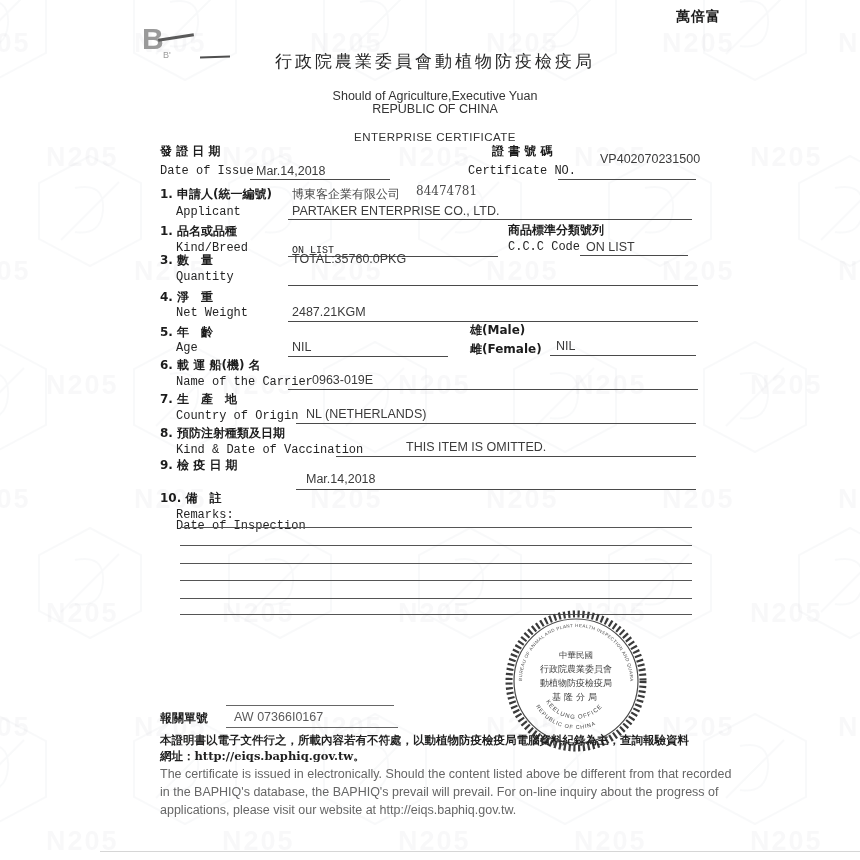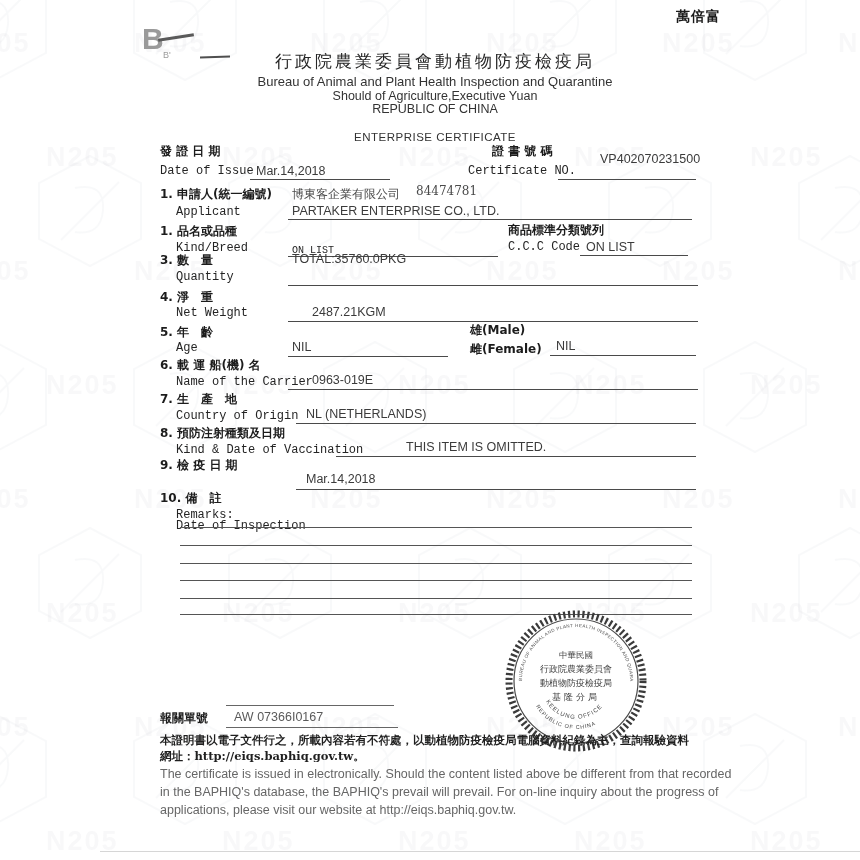--- a/index.html
+++ b/index.html
@@ -183,21 +183,20 @@
         </svg></div>
     </div>
 
   <div class="abs brand" style="left:676px;top:8px;">萬倍富</div>
   <div class="abs bmark" style="left:142px;top:22px;">B</div>
   <div class="stroke" style="left:158px;top:36px;width:36px;"></div>
   <div class="abs bsmall" style="left:163px;top:50px;">B'</div>
   <div class="dash" style="left:200px;top:56px;width:30px;"></div>
 
   <div class="abs center hdr-zh" style="top:50px;">行政院農業委員會動植物防疫檢疫局</div>
-  <div class="abs center hdr-en" style="top:74px;">Bureau of Animal and Plant Health Inspection and Quarantine</div>
   <div class="abs center hdr-en2" style="top:89px;">Should of Agriculture,Executive Yuan</div>
   <div class="abs center hdr-en2" style="top:102px;">REPUBLIC OF CHINA</div>
   <div class="abs center cert-en" style="top:131px;">ENTERPRISE CERTIFICATE</div>
 
   <div class="abs zh" style="left:160px;top:143px;">發 證 日 期</div>
   <div class="abs zh" style="left:468px;top:143px;padding-left:24px;">證 書 號 碼</div>
   <div class="abs tw" style="left:160px;top:164px;">Date of Issue</div>
   <div class="abs val" style="left:256px;top:164px;">Mar.14,2018</div>
   <div class="ln" style="left:250px;top:179px;width:140px;"></div>
   <div class="abs tw" style="left:468px;top:164px;">Certificate NO.</div>
@@ -220,21 +219,21 @@
   <div class="abs val" style="left:586px;top:240px;">ON LIST</div>
   <div class="ln" style="left:580px;top:255px;width:108px;"></div>
 
   <div class="abs zh" style="left:160px;top:252px;">3. 數　量</div>
   <div class="abs val" style="left:292px;top:252px;">TOTAL:35760.0PKG</div>
   <div class="abs tw" style="left:176px;top:270px;">Quantity</div>
   <div class="ln" style="left:288px;top:285px;width:410px;"></div>
 
   <div class="abs zh" style="left:160px;top:289px;">4. 淨　重</div>
   <div class="abs tw" style="left:176px;top:306px;">Net Weight</div>
-  <div class="abs val" style="left:292px;top:305px;margin-left:20px;">2487.21KGM</div>
+  <div class="abs val" style="left:292px;top:305px;">2487.21KGM</div>
   <div class="ln" style="left:288px;top:321px;width:410px;"></div>
 
   <div class="abs zh" style="left:160px;top:324px;">5. 年　齡</div>
   <div class="abs zh" style="left:470px;top:322px;">雄(Male)</div>
   <div class="abs tw" style="left:176px;top:341px;">Age</div>
   <div class="abs val" style="left:292px;top:340px;">NIL</div>
   <div class="ln" style="left:288px;top:356px;width:160px;"></div>
   <div class="abs zh" style="left:470px;top:341px;">雌(Female)</div>
   <div class="abs val" style="left:556px;top:339px;">NIL</div>
   <div class="ln" style="left:550px;top:355px;width:146px;"></div>

